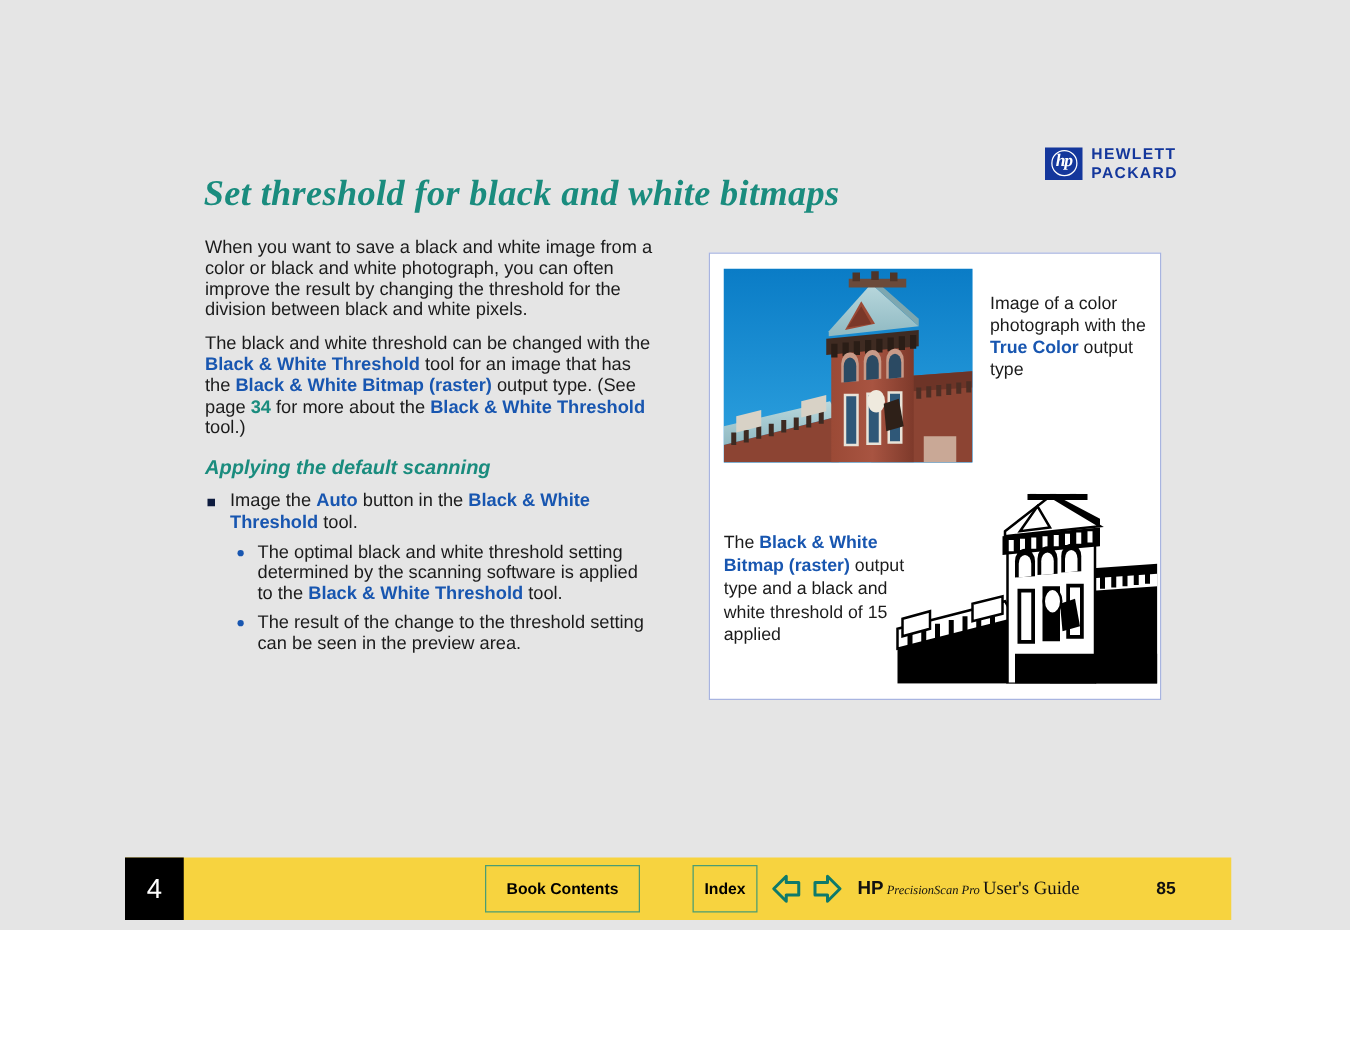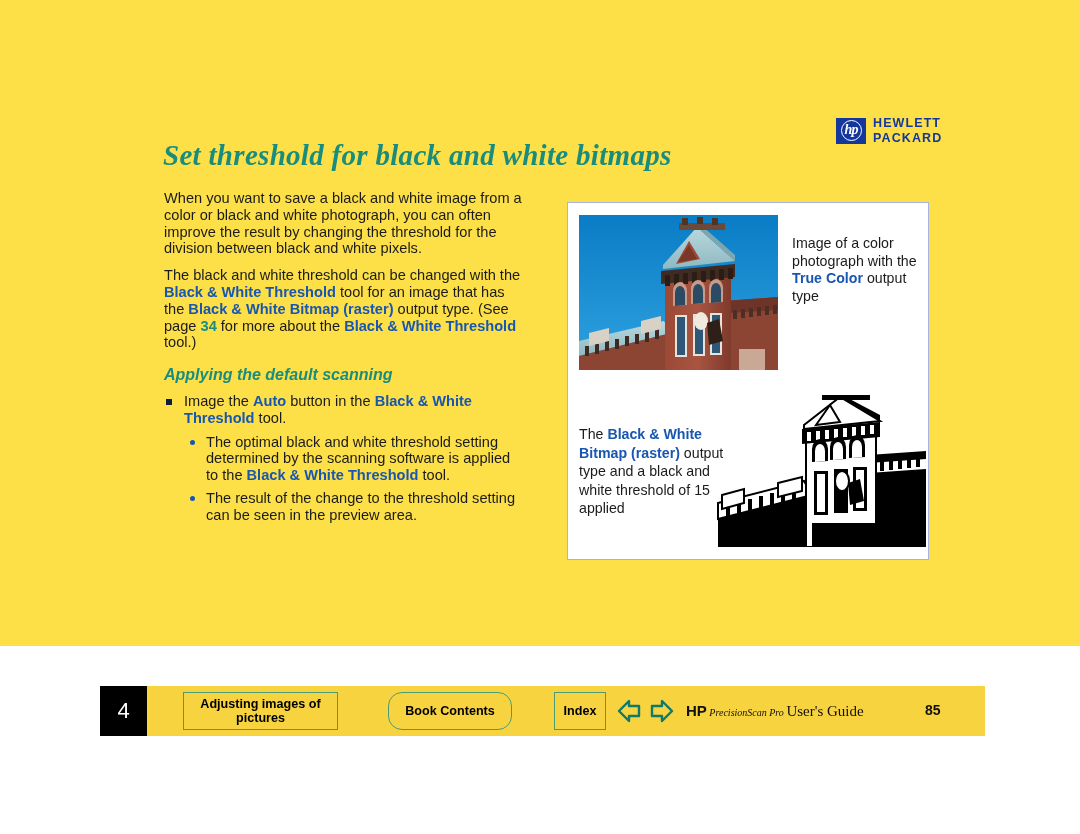--- a/index.html
+++ b/index.html
@@ -12,22 +12,22 @@
     height: 834px;
     position: relative;
     font-family: "Liberation Sans", sans-serif;
     overflow: hidden;
   }
 
   .page {
     position: absolute;
     left: 0; top: 0;
     width: 1080px;
-    height: 646px;
-    background: #fde047;
+    height: 744px;
+    background: #e5e5e5;
   }
 
   
   .hp-logo {
     position: absolute;
     left: 836px;
     top: 117px;
     display: flex;
     align-items: center;
   }
@@ -223,21 +223,21 @@
     font-size: 12.6px;
     line-height: 14px;
     display: flex;
     align-items: center;
     justify-content: center;
     text-align: center;
     box-sizing: border-box;
     padding: 0 6px;
   }
   #btn-pictures { left: 183px; top: 692px; width: 155px; height: 38px; }
-  #btn-contents { left: 388px; top: 692px; width: 124px; height: 38px; border-radius: 14px; }
+  #btn-contents { left: 388px; top: 692px; width: 124px; height: 38px; }
   #btn-index    { left: 554px; top: 692px; width: 52px;  height: 38px; }
 
   .arrows {
     position: absolute;
     left: 617px;
     top: 699px;
     display: flex;
     gap: 7px;
     align-items: center;
   }
@@ -493,21 +493,20 @@
     </div>
 
     <div class="fig-caption-bottom"><span>The </span><span class="hl">Black &amp; White Bitmap (raster)</span><span> output type and a black and white threshold of 15 applied</span></div>
 
   </div>
 
   <div class="footer-bar"></div>
 
   <div class="chapter-box">4</div>
 
-  <div class="nav-btn" id="btn-pictures">Adjusting images of pictures</div>
   <div class="nav-btn" id="btn-contents">Book Contents</div>
   <div class="nav-btn" id="btn-index">Index</div>
 
   <div class="arrows">
     <svg width="25" height="24" viewBox="0 0 25 24">
       <path d="M12,2 L12,7 L22,7 L22,17 L12,17 L12,22 L2,12 Z" fill="none" stroke="#0e7a6b" stroke-width="2.4" stroke-linejoin="round"></path>
     </svg>
     <svg width="25" height="24" viewBox="0 0 25 24">
       <path d="M13,2 L13,7 L3,7 L3,17 L13,17 L13,22 L23,12 Z" fill="none" stroke="#0e7a6b" stroke-width="2.4" stroke-linejoin="round"></path>
     </svg>

